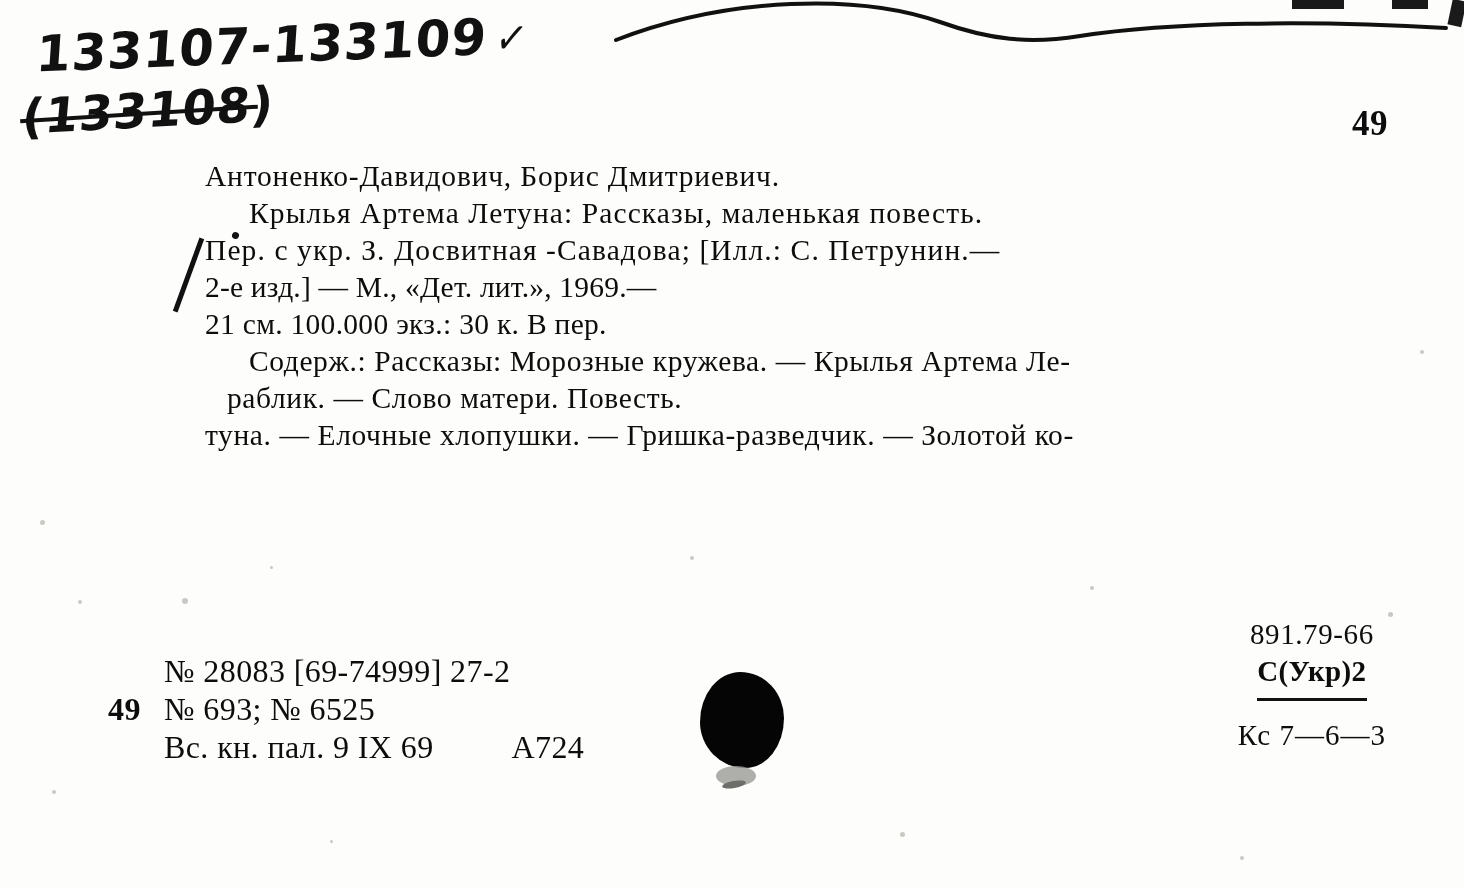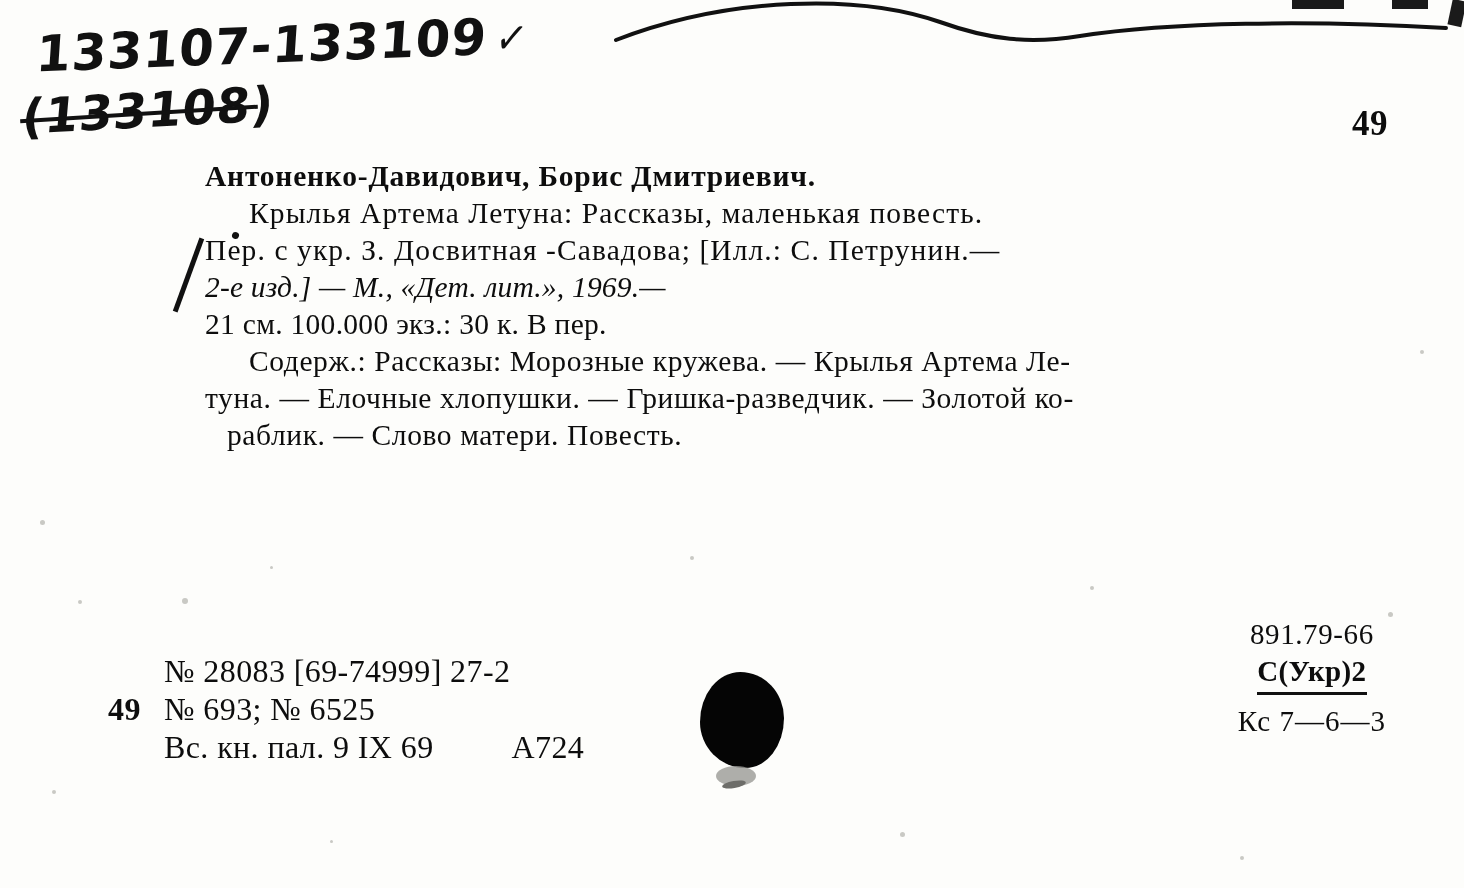--- a/index.html
+++ b/index.html
@@ -114,33 +114,33 @@
   #bib {
     position: absolute;
     left: 205px;
     top: 158px;
     width: 1190px;
     font-size: 29.5px;
     line-height: 37px;
     letter-spacing: 0.3px;
   }
   #bib .author {
-    font-weight: 700;
+    font-weight: 400;
     letter-spacing: 0.8px;
     margin-bottom: 4px;
   }
   #bib .para {
     margin: 0;
   }
   #bib .ind {
     display: inline-block;
     width: 44px;
   }
   .l-title      { letter-spacing: 1.1px; }
-  .l-imprint    { letter-spacing: 0.2px; font-style: italic; }
+  .l-imprint    { letter-spacing: 0.2px; }
   .l-phys       { letter-spacing: 0.3px; }
   .l-contents   { letter-spacing: 0.6px; }
 
   
   #ledger {
     position: absolute;
     left: 108px;
     top: 652px;
     font-size: 32px;
     line-height: 38px;
@@ -193,25 +193,25 @@
     top: 616px;
     text-align: center;
     font-size: 29px;
     line-height: 37px;
     letter-spacing: 0.4px;
   }
   #classification .udk { letter-spacing: 0.6px; }
   #classification .bbk {
     font-weight: 700;
     border-bottom: 3px solid #111;
-    padding-bottom: 2px;
+    padding-bottom: 8px;
     display: inline-block;
     letter-spacing: 0.4px;
   }
-  #classification .kc { margin-top: 8px; letter-spacing: 1px; }
+  #classification .kc { margin-top: 16px; letter-spacing: 1px; }
 </style>
 </head>
 <body>
 
 <div id="card">
 
   <div class="speck" style="left:40px;  top:520px; width:5px;  height:5px;"></div>
   <div class="speck" style="left:78px;  top:600px; width:4px;  height:4px;"></div>
   <div class="speck" style="left:182px; top:598px; width:6px;  height:6px;"></div>
   <div class="speck" style="left:270px; top:566px; width:3px;  height:3px;"></div>
@@ -244,22 +244,22 @@
   <div id="bib">
     <div class="para author">Антоненко-Давидович, Борис Дмитриевич.</div>
 
     <div class="para l-title"><span class="ind"></span><span>Крылья Артема Летуна: Рассказы, маленькая повесть.</span></div>
     <div class="para l-title">Пер. с укр. З. Досвитная -Савадова; [Илл.: С. Петрунин.—</div>
     <div class="para l-imprint">2-е изд.] — М., «Дет. лит.», 1969.—</div>
 
     <div class="para l-phys">21 см. 100.000 экз.: 30 к. В пер.</div>
 
     <div class="para l-contents"><span class="ind"></span><span>Содерж.: Рассказы: Морозные кружева. — Крылья Артема Ле-</span></div>
+    <div class="para l-contents"><span style="display:inline-block;width:22px;"></span><span>раблик. — Слово матери. Повесть.</span></div>
     <div class="para l-contents">туна. — Елочные хлопушки. — Гришка-разведчик. — Золотой ко-</div>
-    <div class="para l-contents"><span style="display:inline-block;width:22px;"></span><span>раблик. — Слово матери. Повесть.</span></div>
   </div>
 
   <div id="ledger">
     <div class="row">
       <span class="gut"></span><span>№ 28083  [69-74999]  27-2</span>
     </div>
     <div class="row">
       <span class="gut num">49</span><span>№ 693; № 6525</span>
     </div>
     <div class="row">

